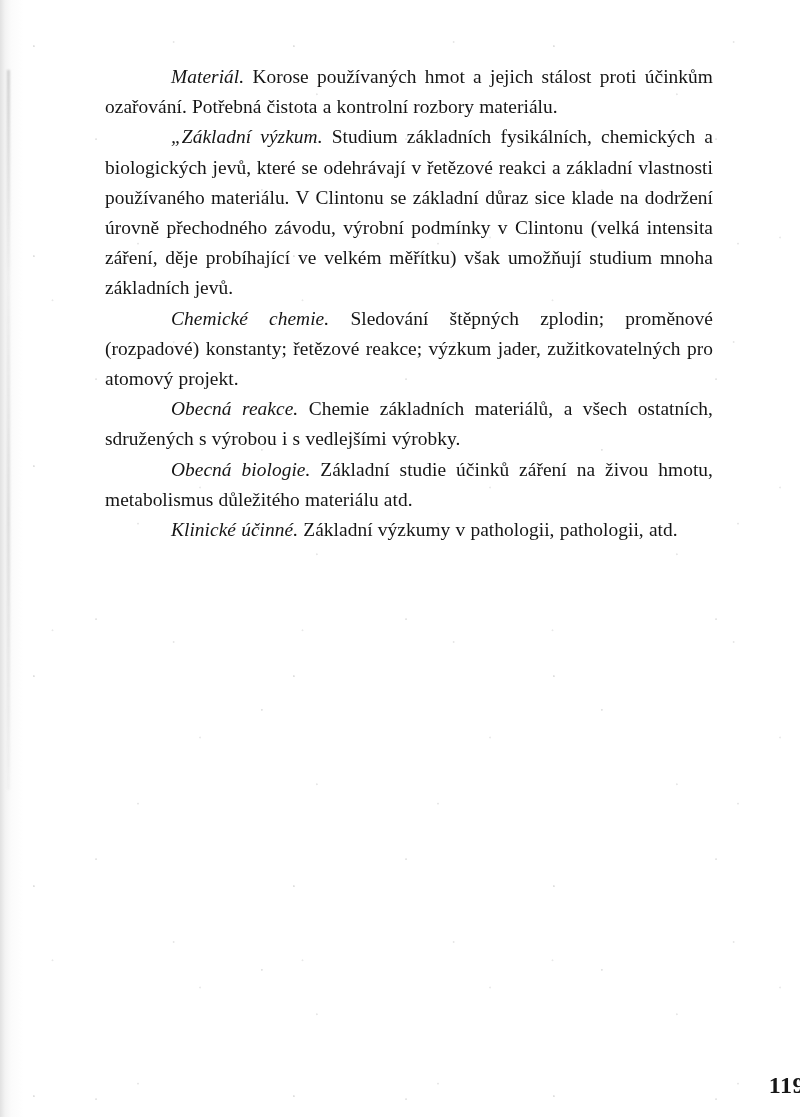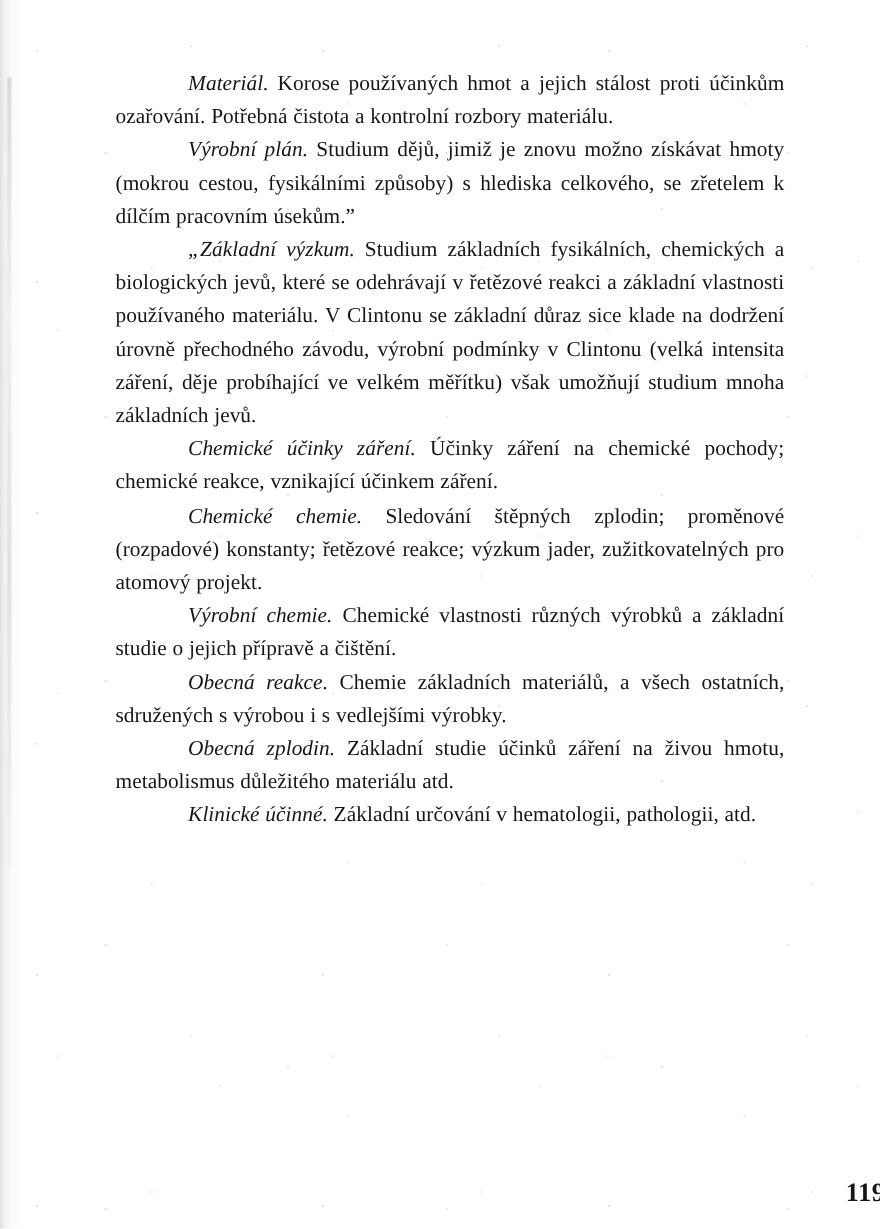--- a/index.html
+++ b/index.html
@@ -118,38 +118,35 @@
 
 <div class="page">
 
   <div class="scan-edge"></div>
 
   <div class="textblock">
 
     <p class="para"><span class="lead">Materiál.</span><span class="body"> Korose používaných hmot a jejich stálost proti účinkům ozařování. Potřebná čistota a kontrolní rozbory materiálu.</span></p>
 
 
-    <p class="para"><span class="lead">Výrobní plán.</span><span class="body"> Studium dějů, jimiž je znovu možno získávat hmoty (mokrou cestou, fysikálními způsoby) s hlediska celkového, se zřetelem k dílčím pracovním úsekům.”</span></p>
 
     <p class="para"><span class="lead">„Základní výzkum.</span><span class="body"> Studium základních fysikálních, chemických a biologických jevů, které se odehrávají v řetězové reakci a základní vlastnosti používaného materiálu. V Clintonu se základní důraz sice klade na dodržení úrovně přechodného závodu, výrobní podmínky v Clintonu (velká intensita záření, děje probíhající ve velkém měřítku) však umožňují studium mnoha základních jevů.</span></p>
 
 
 
 
-    <p class="para"><span class="lead">Chemické účinky záření.</span><span class="body"> Účinky záření na chemické pochody; chemické reakce, vznikající účinkem záření.</span></p>
 
     <p class="para"><span class="lead">Chemické chemie.</span><span class="body"> Sledování štěpných zplodin; proměnové (rozpadové) konstanty; řetězové reakce; výzkum jader, zužitkovatelných pro atomový projekt.</span></p>
 
-    <p class="para"><span class="lead">Výrobní chemie.</span><span class="body"> Chemické vlastnosti různých výrobků a základní studie o jejich přípravě a čištění.</span></p>
 
     <p class="para"><span class="lead">Obecná reakce.</span><span class="body"> Chemie základních materiálů, a všech ostatních, sdružených s výrobou i s vedlejšími výrobky.</span></p>
 
-    <p class="para"><span class="lead">Obecná zplodin.</span><span class="body"> Základní studie účinků záření na živou hmotu, metabolismus důležitého materiálu atd.</span></p>
+    <p class="para"><span class="lead">Obecná biologie.</span><span class="body"> Základní studie účinků záření na živou hmotu, metabolismus důležitého materiálu atd.</span></p>
 
-    <p class="para"><span class="lead">Klinické účinné.</span><span class="body"> Základní určování v hematologii, pathologii, atd.</span></p>
+    <p class="para"><span class="lead">Klinické účinné.</span><span class="body"> Základní výzkumy v pathologii, pathologii, atd.</span></p>
 
   </div>
 
   <div class="speckle"></div>
 
   <div class="folio">119</div>
 
 </div>
 
 </body></html>

